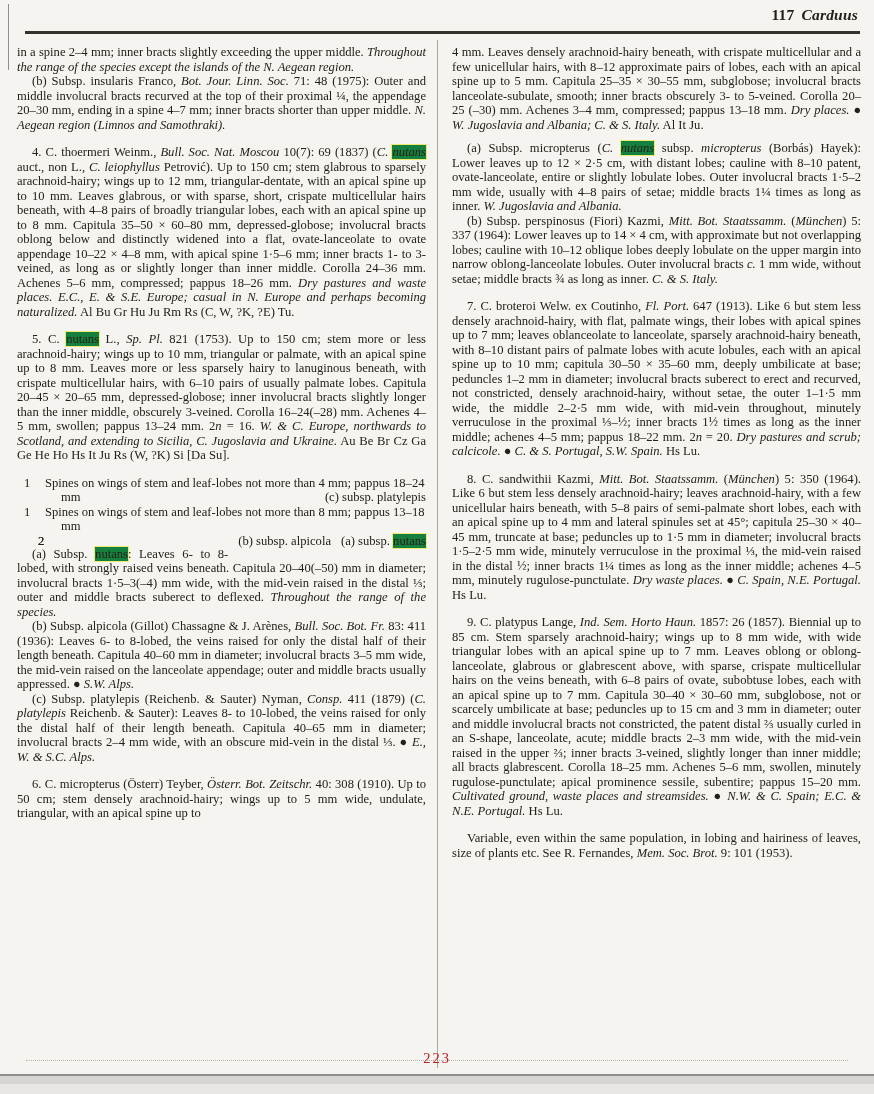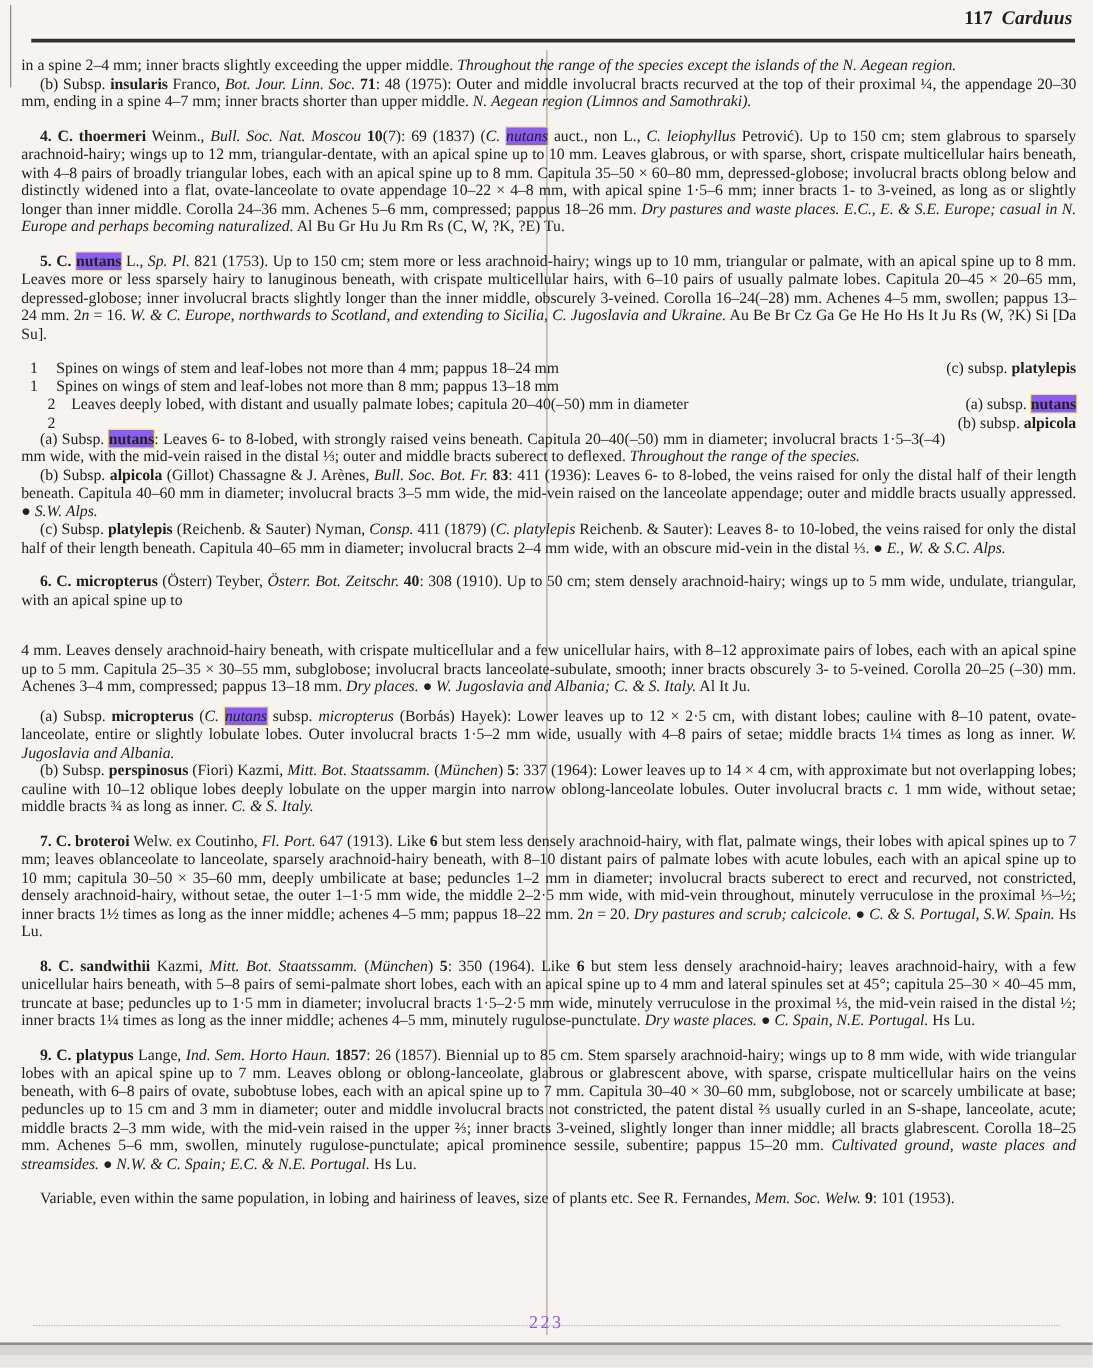--- a/index.html
+++ b/index.html
@@ -3,37 +3,37 @@
 <meta charset="utf-8">
 <style>
   html,body{margin:0;padding:0;}
   body{width:874px;height:1094px;background:#e9e7e3;font-family:"Liberation Serif","DejaVu Serif",serif;}
   .page{position:relative;width:874px;height:1084px;background:#f6f4f0;overflow:hidden;color:#262019;}
   .edge-tick{position:absolute;left:8px;top:4px;width:1px;height:66px;background:#8f8d89;}
   .header{position:absolute;top:6px;right:16px;font-size:15.5px;font-weight:bold;letter-spacing:.2px;}
   .header .hgenus{font-style:italic;margin-left:7px;}
   .hrule{position:absolute;left:25px;right:14px;top:31px;height:3px;background:#36312a;}
   .gutter{position:absolute;left:437px;top:40px;bottom:16px;width:1px;background:#aba69d;}
-  .columns{position:absolute;top:45px;left:17px;right:13px;display:flex;gap:26px;flex-direction:column;}
+  .columns{position:absolute;top:45px;left:17px;right:13px;display:flex;gap:26px;}
   .col{flex:1 1 0;font-size:12.6px;line-height:14.5px;text-align:justify;}
   p.para{margin:0;}
   .indent{text-indent:15px;}
   .noindent{text-indent:0;}
   .gap{margin-top:9px !important;}
   .bgap{margin-top:13px !important;}
-  .b{font-weight:bold;}
+  .b{font-weight:normal;}
   .i{font-style:italic;}
-  .hl{background:#8b5cf6;box-shadow:0 0 0 1px #ece96e;}
+  .hl{background:#15803d;box-shadow:0 0 0 1px #ece96e;}
   .key{text-align:left;}
   .key-item{position:relative;margin:0;padding-left:44px;text-indent:-16px;}
   .key-item .kn{position:absolute;left:7px;top:0;text-indent:0;}
   .key-item.lvl2{padding-left:56px;}
   .key-item.lvl2 .kn{left:21px;}
   .key-res{float:right;text-indent:0;padding-left:10px;}
-  .footer{position:absolute;top:1050px;left:0;width:874px;text-align:center;font-size:14.5px;letter-spacing:2px;color:#8b5cf6;}
+  .footer{position:absolute;top:1050px;left:0;width:874px;text-align:center;font-size:14.5px;letter-spacing:2px;color:#b91c1c;}
   .dotline{position:absolute;top:1060px;left:26px;right:26px;border-top:1px dotted rgba(95,88,76,.40);}
   .bottombar{position:absolute;left:0;right:0;bottom:0;height:8px;background:#d7d5d1;border-top:2px solid #8f8d89;}
 </style>
 </head>
 <body>
 
 <div class="page">
   <div class="edge-tick"></div>
 
   <div class="header">
@@ -45,35 +45,35 @@
 
   <div class="columns">
     <div class="col" id="col-left">
         <p class="para noindent"><span class="">in a spine 2–4 mm; inner bracts slightly exceeding the upper middle. </span><span class="i">Throughout the range of the species except the islands of the N. Aegean region.</span></p>
         <p class="para indent"><span class="">(b) Subsp. </span><span class="b">insularis</span><span class=""> Franco, </span><span class="i">Bot. Jour. Linn. Soc.</span><span class=""> </span><span class="b">71</span><span class="">: 48 (1975): Outer and middle involucral bracts recurved at the top of their proximal ¼, the appendage 20–30 mm, ending in a spine 4–7 mm; inner bracts shorter than upper middle. </span><span class="i">N. Aegean region (Limnos and Samothraki).</span></p>
         <p class="para indent bgap"><span class="b">4. C. thoermeri</span><span class=""> Weinm., </span><span class="i">Bull. Soc. Nat. Moscou</span><span class=""> </span><span class="b">10</span><span class="">(7): 69 (1837) (</span><span class="i">C. </span><span class="i hl">nutans</span><span class=""> auct., non L., </span><span class="i">C. leiophyllus</span><span class=""> Petrović).  Up to 150 cm; stem glabrous to sparsely arachnoid-hairy; wings up to 12 mm, triangular-dentate, with an apical spine up to 10 mm. Leaves glabrous, or with sparse, short, crispate multicellular hairs beneath, with 4–8 pairs of broadly triangular lobes, each with an apical spine up to 8 mm.  Capitula 35–50 × 60–80 mm, depressed-globose; involucral bracts oblong below and distinctly widened into a flat, ovate-lanceolate to ovate appendage 10–22 × 4–8 mm, with apical spine 1·5–6 mm; inner bracts 1- to 3-veined, as long as or slightly longer than inner middle.  Corolla 24–36 mm.  Achenes 5–6 mm, compressed; pappus 18–26 mm. </span><span class="i">Dry pastures and waste places.  E.C., E. &amp; S.E. Europe; casual in N. Europe and perhaps becoming naturalized.</span><span class="">  Al Bu Gr Hu Ju Rm Rs (C, W, ?K, ?E) Tu.</span></p>
         <p class="para indent bgap"><span class="b">5. C. </span><span class="b hl">nutans</span><span class=""> L., </span><span class="i">Sp. Pl.</span><span class=""> 821 (1753).  Up to 150 cm; stem more or less arachnoid-hairy; wings up to 10 mm, triangular or palmate, with an apical spine up to 8 mm.  Leaves more or less sparsely hairy to lanuginous beneath, with crispate multicellular hairs, with 6–10 pairs of usually palmate lobes.  Capitula 20–45 × 20–65 mm, depressed-globose; inner involucral bracts slightly longer than the inner middle, obscurely 3-veined.  Corolla 16–24(–28) mm.  Achenes 4–5 mm, swollen; pappus 13–24 mm. 2</span><span class="i">n</span><span class=""> = 16. </span><span class="i">W. &amp; C. Europe, northwards to Scotland, and extending to Sicilia, C. Jugoslavia and Ukraine.</span><span class="">  Au Be Br Cz Ga Ge He Ho Hs It Ju Rs (W, ?K) Si [Da Su].</span></p>
         <div class="key bgap">
           <div class="key-item lvl1"><span class="kn">1</span><span class="">Spines on wings of stem and leaf-lobes not more than 4 mm; pappus 18–24 mm</span><span class="key-res"><span class="">(c) subsp. </span><span class="b">platylepis</span></span></div>
           <div class="key-item lvl1"><span class="kn">1</span><span class="">Spines on wings of stem and leaf-lobes not more than 8 mm; pappus 13–18 mm</span></div>
-          <div class="key-item lvl2"><span class="kn">2</span><span class="">Leaves deeply lobed, with distant and usually palmate lobes; capitula 20–40(–50) mm in diameter</span><span class="key-res"><span class="">(a) subsp. </span><span class="b hl">nutans</span></span></div>
+          <div class="key-item lvl2"><span class="kn">2</span><span class="key-res"><span class="">(a) subsp. </span><span class="b hl">nutans</span></span></div>
           <div class="key-item lvl2"><span class="kn">2</span><span class="key-res"><span class="">(b) subsp. </span><span class="b">alpicola</span></span></div>
         </div>
         <p class="para indent bgap"><span class="">(a) Subsp. </span><span class="b hl">nutans</span><span class="">: Leaves 6- to 8-lobed, with strongly raised veins beneath.  Capitula 20–40(–50) mm in diameter; involucral bracts 1·5–3(–4) mm wide, with the mid-vein raised in the distal ⅓; outer and middle bracts suberect to deflexed. </span><span class="i">Throughout the range of the species.</span></p>
         <p class="para indent"><span class="">(b) Subsp. </span><span class="b">alpicola</span><span class=""> (Gillot) Chassagne &amp; J. Arènes, </span><span class="i">Bull. Soc. Bot. Fr.</span><span class=""> </span><span class="b">83</span><span class="">: 411 (1936): Leaves 6- to 8-lobed, the veins raised for only the distal half of their length beneath.  Capitula 40–60 mm in diameter; involucral bracts 3–5 mm wide, the mid-vein raised on the lanceolate appendage; outer and middle bracts usually appressed.   ● </span><span class="i">S.W. Alps.</span></p>
         <p class="para indent"><span class="">(c) Subsp. </span><span class="b">platylepis</span><span class=""> (Reichenb. &amp; Sauter) Nyman, </span><span class="i">Consp.</span><span class=""> 411 (1879) (</span><span class="i">C. platylepis</span><span class=""> Reichenb. &amp; Sauter): Leaves 8- to 10-lobed, the veins raised for only the distal half of their length beneath.  Capitula 40–65 mm in diameter; involucral bracts 2–4 mm wide, with an obscure mid-vein in the distal ⅓.   ● </span><span class="i">E., W. &amp; S.C. Alps.</span></p>
         <p class="para indent bgap"><span class="b">6. C. micropterus</span><span class=""> (Österr) Teyber, </span><span class="i">Österr. Bot. Zeitschr.</span><span class=""> </span><span class="b">40</span><span class="">: 308 (1910).  Up to 50 cm; stem densely arachnoid-hairy; wings up to 5 mm wide, undulate, triangular, with an apical spine up to</span></p>
       </div>
     <div class="col" id="col-right">
         <p class="para noindent"><span class="">4 mm.  Leaves densely arachnoid-hairy beneath, with crispate multicellular and a few unicellular hairs, with 8–12 approximate pairs of lobes, each with an apical spine up to 5 mm.  Capitula 25–35 × 30–55 mm, subglobose; involucral bracts lanceolate-subulate, smooth; inner bracts obscurely 3- to 5-veined.  Corolla 20–25 (–30) mm.  Achenes 3–4 mm, compressed; pappus 13–18 mm. </span><span class="i">Dry places.</span><span class="">   ● </span><span class="i">W. Jugoslavia and Albania; C. &amp; S. Italy.</span><span class="">  Al It Ju.</span></p>
         <p class="para indent gap"><span class="">(a) Subsp. </span><span class="b">micropterus</span><span class=""> (</span><span class="i">C. </span><span class="i hl">nutans</span><span class=""> subsp. </span><span class="i">micropterus</span><span class=""> (Borbás) Hayek): Lower leaves up to 12 × 2·5 cm, with distant lobes; cauline with 8–10 patent, ovate-lanceolate, entire or slightly lobulate lobes.  Outer involucral bracts 1·5–2 mm wide, usually with 4–8 pairs of setae; middle bracts 1¼ times as long as inner. </span><span class="i">W. Jugoslavia and Albania.</span></p>
         <p class="para indent"><span class="">(b) Subsp. </span><span class="b">perspinosus</span><span class=""> (Fiori) Kazmi, </span><span class="i">Mitt. Bot. Staatssamm.</span><span class=""> (</span><span class="i">München</span><span class="">) </span><span class="b">5</span><span class="">: 337 (1964): Lower leaves up to 14 × 4 cm, with approximate but not overlapping lobes; cauline with 10–12 oblique lobes deeply lobulate on the upper margin into narrow oblong-lanceolate lobules.  Outer involucral bracts </span><span class="i">c.</span><span class=""> 1 mm wide, without setae; middle bracts ¾ as long as inner.  </span><span class="i">C. &amp; S. Italy.</span></p>
         <p class="para indent bgap"><span class="b">7. C. broteroi</span><span class=""> Welw. ex Coutinho, </span><span class="i">Fl. Port.</span><span class=""> 647 (1913).  Like </span><span class="b">6</span><span class=""> but stem less densely arachnoid-hairy, with flat, palmate wings, their lobes with apical spines up to 7 mm; leaves oblanceolate to lanceolate, sparsely arachnoid-hairy beneath, with 8–10 distant pairs of palmate lobes with acute lobules, each with an apical spine up to 10 mm; capitula 30–50 × 35–60 mm, deeply umbilicate at base; peduncles 1–2 mm in diameter; involucral bracts suberect to erect and recurved, not constricted, densely arachnoid-hairy, without setae, the outer 1–1·5 mm wide, the middle 2–2·5 mm wide, with mid-vein throughout, minutely verruculose in the proximal ⅓–½; inner bracts 1½ times as long as the inner middle; achenes 4–5 mm; pappus 18–22 mm.  2</span><span class="i">n</span><span class=""> = 20. </span><span class="i">Dry pastures and scrub; calcicole.</span><span class="">   ● </span><span class="i">C. &amp; S. Portugal, S.W. Spain.</span><span class="">  Hs Lu.</span></p>
         <p class="para indent bgap"><span class="b">8. C. sandwithii</span><span class=""> Kazmi, </span><span class="i">Mitt. Bot. Staatssamm.</span><span class=""> (</span><span class="i">München</span><span class="">) </span><span class="b">5</span><span class="">: 350 (1964).  Like </span><span class="b">6</span><span class=""> but stem less densely arachnoid-hairy; leaves arachnoid-hairy, with a few unicellular hairs beneath, with 5–8 pairs of semi-palmate short lobes, each with an apical spine up to 4 mm and lateral spinules set at 45°; capitula 25–30 × 40–45 mm, truncate at base; peduncles up to 1·5 mm in diameter; involucral bracts 1·5–2·5 mm wide, minutely verruculose in the proximal ⅓, the mid-vein raised in the distal ½; inner bracts 1¼ times as long as the inner middle; achenes 4–5 mm, minutely rugulose-punctulate. </span><span class="i">Dry waste places.</span><span class="">   ● </span><span class="i">C. Spain, N.E. Portugal.</span><span class="">  Hs Lu.</span></p>
         <p class="para indent bgap"><span class="b">9. C. platypus</span><span class=""> Lange, </span><span class="i">Ind. Sem. Horto Haun.</span><span class=""> </span><span class="b">1857</span><span class="">: 26 (1857).  Biennial up to 85 cm.  Stem sparsely arachnoid-hairy; wings up to 8 mm wide, with wide triangular lobes with an apical spine up to 7 mm.  Leaves oblong or oblong-lanceolate, glabrous or glabrescent above, with sparse, crispate multicellular hairs on the veins beneath, with 6–8 pairs of ovate, subobtuse lobes, each with an apical spine up to 7 mm.  Capitula 30–40 × 30–60 mm, subglobose, not or scarcely umbilicate at base; peduncles up to 15 cm and 3 mm in diameter; outer and middle involucral bracts not constricted, the patent distal ⅔ usually curled in an S-shape, lanceolate, acute; middle bracts 2–3 mm wide, with the mid-vein raised in the upper ⅔; inner bracts 3-veined, slightly longer than inner middle; all bracts glabrescent.  Corolla 18–25 mm.  Achenes 5–6 mm, swollen, minutely rugulose-punctulate; apical prominence sessile, subentire; pappus 15–20 mm. </span><span class="i">Cultivated ground, waste places and streamsides.</span><span class="">   ● </span><span class="i">N.W. &amp; C. Spain; E.C. &amp; N.E. Portugal.</span><span class="">  Hs Lu.</span></p>
-        <p class="para indent bgap"><span class="">Variable, even within the same population, in lobing and hairiness of leaves, size of plants etc.  See R. Fernandes, </span><span class="i">Mem. Soc. Welw.</span><span class=""> </span><span class="b">9</span><span class="">: 101 (1953).</span></p>
+        <p class="para indent bgap"><span class="">Variable, even within the same population, in lobing and hairiness of leaves, size of plants etc.  See R. Fernandes, </span><span class="i">Mem. Soc. Brot.</span><span class=""> </span><span class="b">9</span><span class="">: 101 (1953).</span></p>
       </div>
   </div>
 
   <div class="dotline"></div>
   <div class="footer">223</div>
   <div class="bottombar"></div>
 </div>
 
 </body></html>

